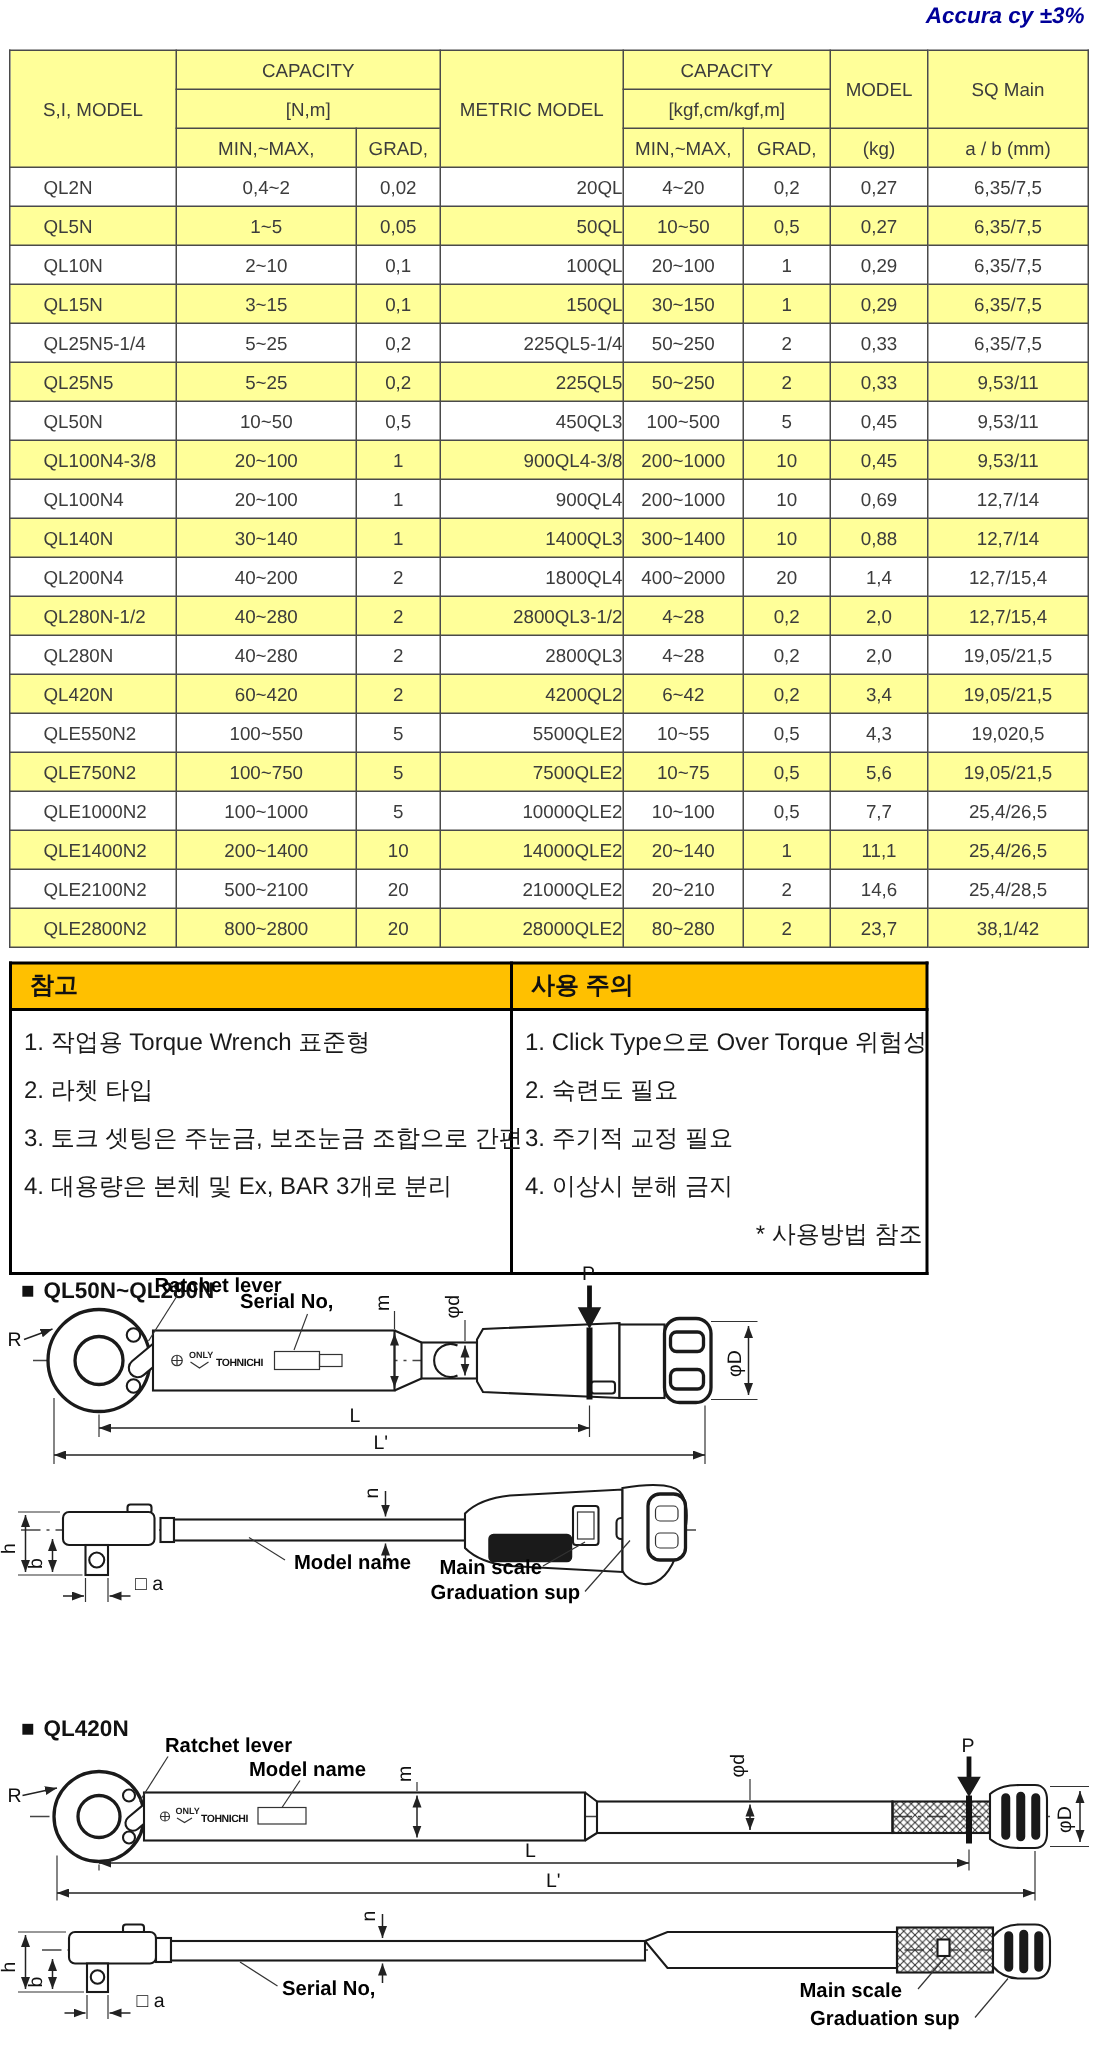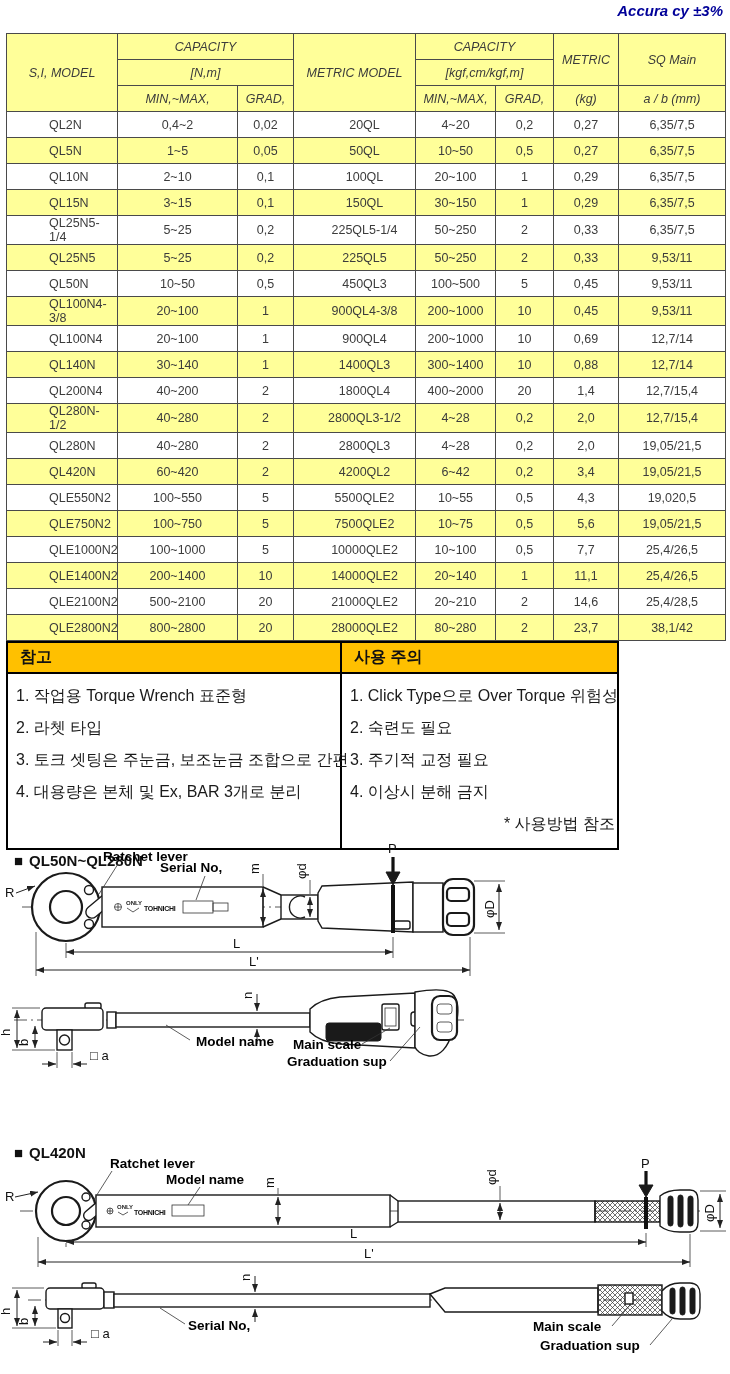--- a/index.html
+++ b/index.html
@@ -6,25 +6,25 @@
   body{
     width:730px;height:1374px;position:relative;background:#fff;
     font-family:"Liberation Sans","DejaVu Sans",sans-serif;color:#222;overflow:hidden;
   }
   
   .accuracy{position:absolute;top:2px;right:7px;font-size:15px;font-weight:bold;color:#000099;font-style:italic;}
   
   .spec-table{position:absolute;top:33px;left:6px;width:719px;border-collapse:collapse;table-layout:fixed;
     font-size:12.5px;color:#3c3c3c;}
   .spec-table th,.spec-table td{border:1px solid #4a4a4a;padding:0;text-align:center;font-weight:normal;}
-  .spec-table th{background:#FFFF99;height:25px;font-style:italic;}
+  .spec-table th{background:#FFFF99;height:25px;}
   .spec-table td{height:25px;background:#fff;}
   .spec-table tbody tr:nth-child(even) td{background:#FFFF99;}
-  .spec-table td:nth-child(1){text-align:left;padding-left:42px;}
-  .spec-table td:nth-child(4){text-align:center;padding-left:20px;}
+  .spec-table td:nth-child(1){text-align:left;padding-left:22px;}
+  .spec-table td:nth-child(4){text-align:right;padding-left:20px;}
   
   .notes-table{position:absolute;top:641px;left:6px;width:611px;border-collapse:collapse;table-layout:fixed;}
   .notes-table th{background:#FFC000;border:2px solid #000;text-align:left;padding:4px 0 4px 12px;
     font-size:16px;font-weight:bold;color:#111;height:20px;}
   .notes-table td{border:2px solid #000;vertical-align:top;padding:6px 2px 8px 8px;font-size:16px;color:#1a1a1a;}
   .note-line{line-height:32px;white-space:nowrap;}
   .footnote{line-height:32px;padding-left:8px;white-space:nowrap;text-align:right;}
   
   .diag-title{position:absolute;left:14px;font-size:15px;font-weight:bold;color:#111;}
   .diag-title .sq{display:inline-block;margin-right:6px;font-size:15px;}
@@ -63,21 +63,21 @@
       <col style="width:58px">
       <col style="width:65px">
       <col style="width:107px">
   </colgroup>
   <thead>
     <tr>
       <th rowspan="3">S,I, MODEL</th>
       <th colspan="2">CAPACITY</th>
       <th rowspan="3">METRIC MODEL</th>
       <th colspan="2">CAPACITY</th>
-      <th rowspan="2">METRIC</th>
+      <th rowspan="2">MODEL</th>
       <th rowspan="2">SQ Main</th>
     </tr>
     <tr>
       <th colspan="2">[N,m]</th>
       <th colspan="2">[kgf,cm/kgf,m]</th>
     </tr>
     <tr>
       <th>MIN,~MAX,</th>
       <th>GRAD,</th>
       <th>MIN,~MAX,</th>

